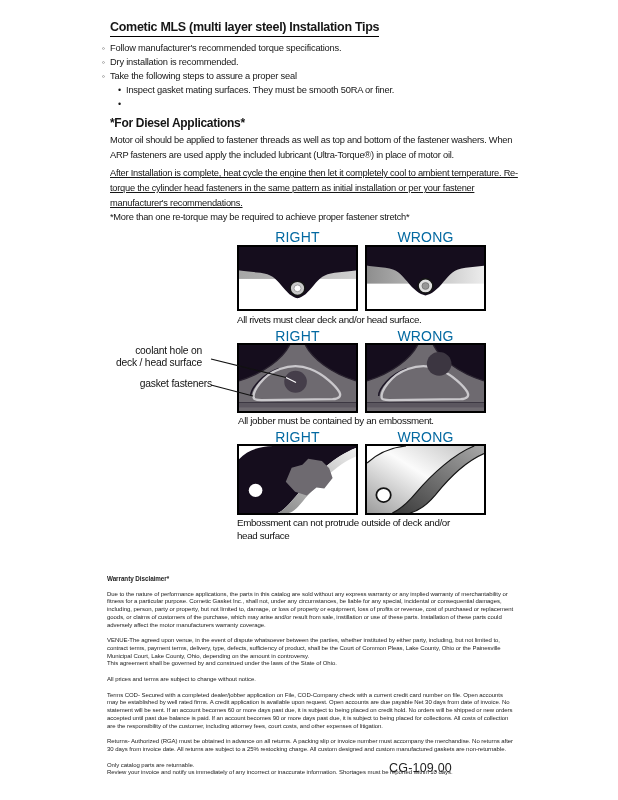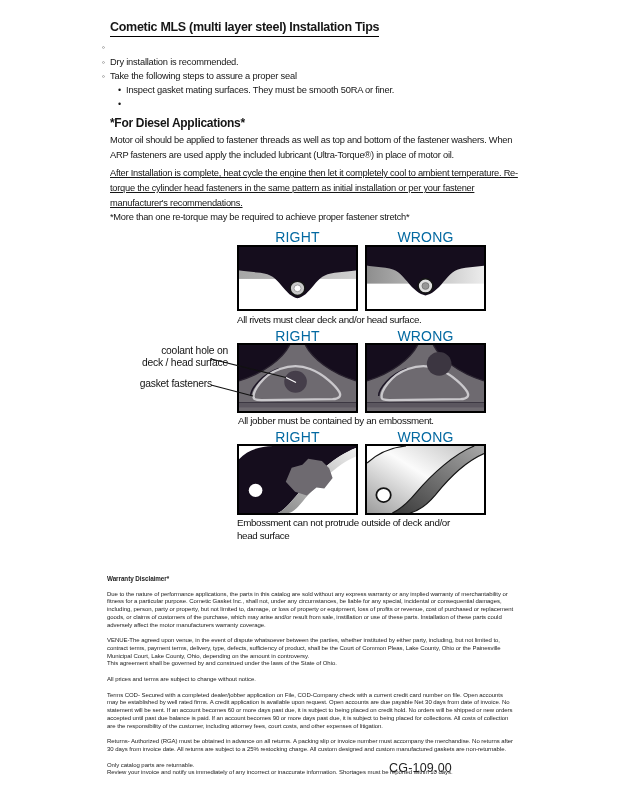--- a/index.html
+++ b/index.html
@@ -31,39 +31,40 @@
   .panel svg{display:block;width:100%;height:100%;}
   .c1{left:237px;} .c2{left:365px;}
   .r1l{top:229px;} .r1p{top:245px;height:66px;}
   .r2l{top:328px;} .r2p{top:343px;height:70px;}
   .r3l{top:429px;} .r3p{top:444px;height:71px;}
   .caption{font-size:9.8px;letter-spacing:-0.35px;color:#121212;line-height:12.8px;}
   .cap1{left:237px;top:314px;}
   .cap2{left:238px;top:415px;}
   .cap3{left:237px;top:517px;width:218px;}
   .ann{font-size:10.3px;letter-spacing:-0.2px;text-align:right;line-height:11.6px;color:#121212;}
-  .ann1{left:112px;top:345px;width:116px;}
+  .ann1{left:86px;top:345px;width:116px;}
   .ann2{left:96px;top:378px;width:116px;}
   .leader{left:140px;top:340px;width:170px;height:70px;z-index:5;}
   
   .warranty{left:107px;top:575px;width:407px;font-size:6px;line-height:7.7px;letter-spacing:-0.05px;color:#1c1c1c;}
   .warranty .wh{font-weight:bold;font-size:6.3px;margin:0 0 8px 0;}
   .warranty p{margin:0 0 8px 0;}
   .warranty p.tight{margin-bottom:0;}
   
   .footer{left:389px;top:761px;font-size:12.5px;letter-spacing:0.2px;color:#222;}
 </style>
 </head>
 <body>
 
 <div class="abs title">Cometic MLS (multi layer steel) Installation Tips</div>
 
 <div class="abs tips">
   <div class="tip-line">
     <span class="mk">◦</span>
+    <span>Follow manufacturer's recommended torque specifications.</span>
   </div>
   <div class="tip-line">
     <span class="mk">◦</span>
     <span>Dry installation is recommended.</span>
   </div>
   <div class="tip-line">
     <span class="mk">◦</span>
     <span>Take the following steps to assure a proper seal</span>
   </div>
   <div class="tip-line sub">

